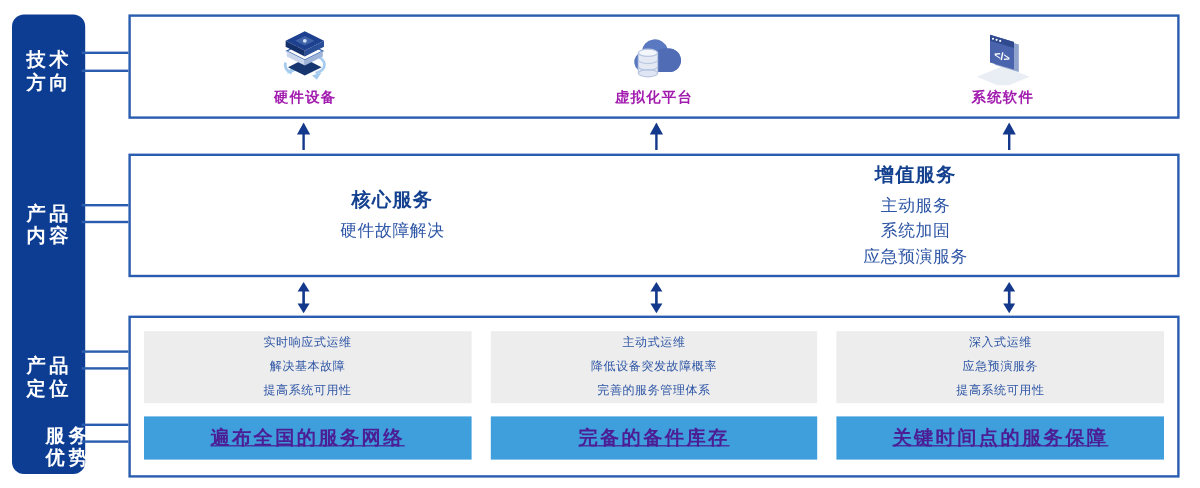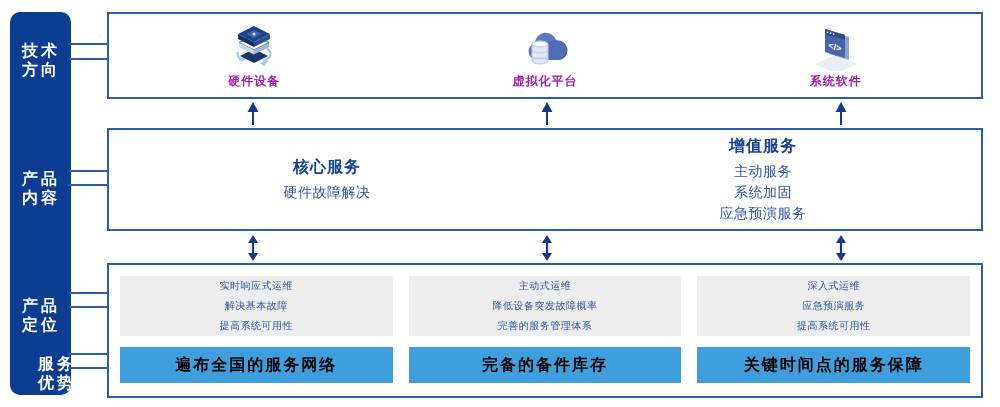--- a/index.html
+++ b/index.html
@@ -42,23 +42,23 @@
   .svc-title{font-size:16px;font-weight:bold;color:#14418f;letter-spacing:1px;margin-bottom:4px;}
   .svc-item{font-size:14px;color:#2d55a5;line-height:21px;letter-spacing:0.5px;}
   
   .pos-col{flex:1 1 0;display:flex;flex-direction:column;}
   .pos-gray{
     height:62px;background:#ededed;display:flex;flex-direction:column;
     align-items:center;justify-content:center;
   }
   .pos-line{font-size:10px;color:#2d55a5;line-height:20px;letter-spacing:0.5px;}
   .pos-banner{
-    margin-top:11px;height:38px;background:#3f9fdc;color:#000000;
+    margin-top:11px;height:38px;background:#3f9fdc;color:#4c1d95;
     font-size:16px;font-weight:bold;letter-spacing:2px;
-    display:flex;align-items:center;justify-content:center;
+    display:flex;align-items:center;justify-content:center;text-decoration:underline;
   }
   
   .arrow{position:absolute;width:14px;}
   .a-up{top:102px;height:24px;}
   .a-db{top:235px;height:26px;}
   .ax-0{left:246px;}
   .ax-1{left:540px;}
   .ax-2{left:834px;}
 </style>
 </head>

